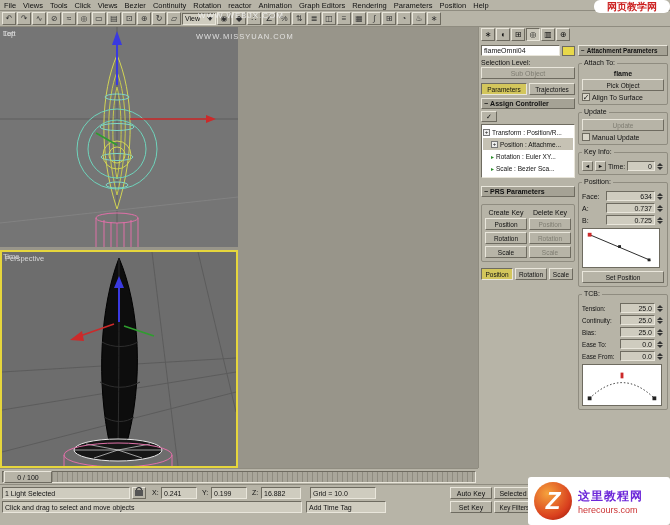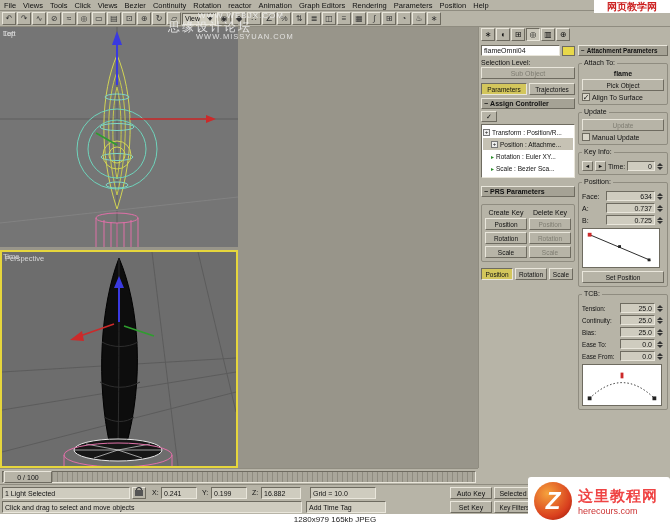--- a/index.html
+++ b/index.html
@@ -77,31 +77,31 @@
   .sb { position:absolute; height:12px; font-size:7px; }
   
   .locki { position:relative; width:8px; height:7px; }
   .locki:before { content:""; position:absolute; left:1px; top:-3px; width:4px; height:4px;
      border:1px solid #333; border-bottom:none; border-radius:3px 3px 0 0; }
   .locki:after { content:""; position:absolute; left:0; top:0; width:8px; height:6px; background:#555; }
   
   #footer { position:absolute; left:0; top:514px; width:670px; height:11px; background:#fff; color:#222;
             font-size:8px; display:flex; align-items:center; justify-content:center; }
   
-  .wm { position:absolute; z-index:50; pointer-events:none; }
+  .wm { position:absolute; z-index:50; pointer-events:none;border-radius:6px; }
   #wm-webjx  { left:198px; top:11px; color:rgba(242,242,242,.85); font-size:8px; letter-spacing:1px; }
   #wm-missy1 { left:168px; top:19px; color:rgba(238,238,238,.9); font-size:12px; letter-spacing:2px; }
   #wm-missy2 { left:196px; top:32px; color:rgba(238,238,238,.85); font-size:7.5px; letter-spacing:1px; }
   #wm-badge  { left:594px; top:0; width:76px; height:13px; background:#fff; color:#cc2222; font-size:10px;
                font-weight:bold; display:flex; align-items:center; justify-content:center; }
   #wm-here { left:528px; top:477px; width:142px; height:48px; background:#fff; border-radius:3px;
              display:flex; align-items:center; gap:6px; padding:4px 6px; }
   #wm-logo { width:38px; height:38px; border-radius:50%; background:radial-gradient(circle at 35% 30%, #f5a23c, #d93f1e 65%, #8e1608);
              color:#fff; font-weight:bold; font-style:italic; font-size:24px; display:flex; align-items:center; justify-content:center; }
-  #wm-here-name { color:#ef4444; font-size:15px; font-weight:bold; letter-spacing:1px; }
+  #wm-here-name { color:#6d28d9; font-size:12px; font-weight:bold; letter-spacing:1px; }
   #wm-here-site { color:#cc3333; font-size:9px; }
 </style>
 </head>
 <body>
 
 <div id="root">
 
   <div id="menubar">
     <span>File</span>
     <span>Views</span>
@@ -616,26 +616,22 @@
       <span>Add Time Tag</span>
     </div>
     <div class="sb btn" style="left:450px;top:16px;width:42px;">
         <span>Set Key</span>
       </div>
     <div class="sb btn" style="left:494px;top:16px;width:46px;font-size:6.3px;">
         <span>Key Filters...</span>
       </div>
   </div>
 
-  <div id="footer">
-    <span>1280x979  165kb  JPEG</span>
-  </div>
 
   <span class="wm" id="wm-webjx">WWW.WEBJX.COM</span>
-  <span class="wm" id="wm-missy1">思缘设计论坛</span>
   <span class="wm" id="wm-missy2">WWW.MISSYUAN.COM</span>
   <span class="wm" id="wm-badge">网页教学网</span>
   <div class="wm" id="wm-here">
     <span id="wm-logo">Z</span>
     <span>
       <span id="wm-here-name">这里教程网</span><br>
       <span id="wm-here-site">herecours.com</span>
     </span>
   </div>
 

